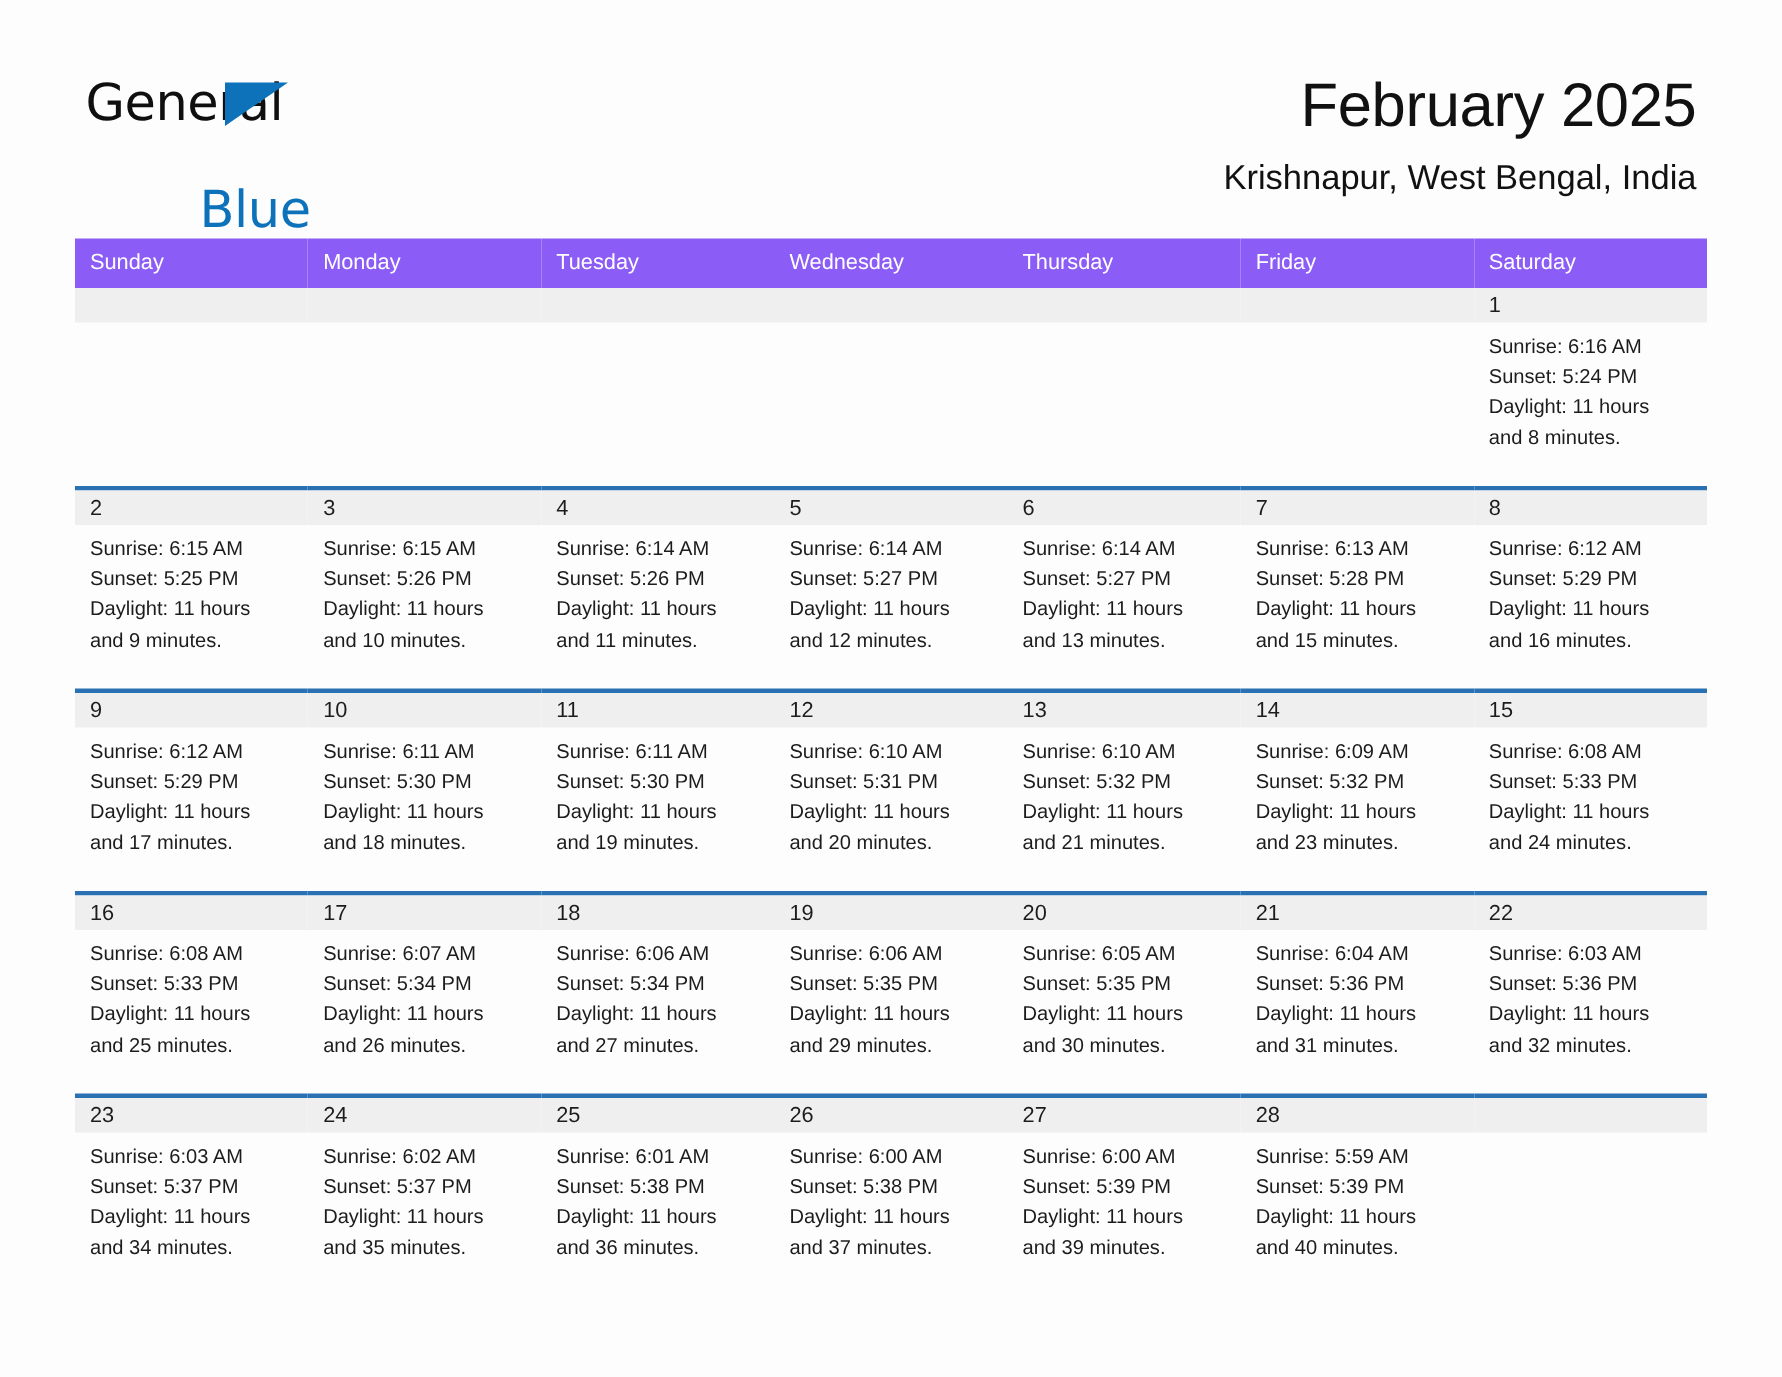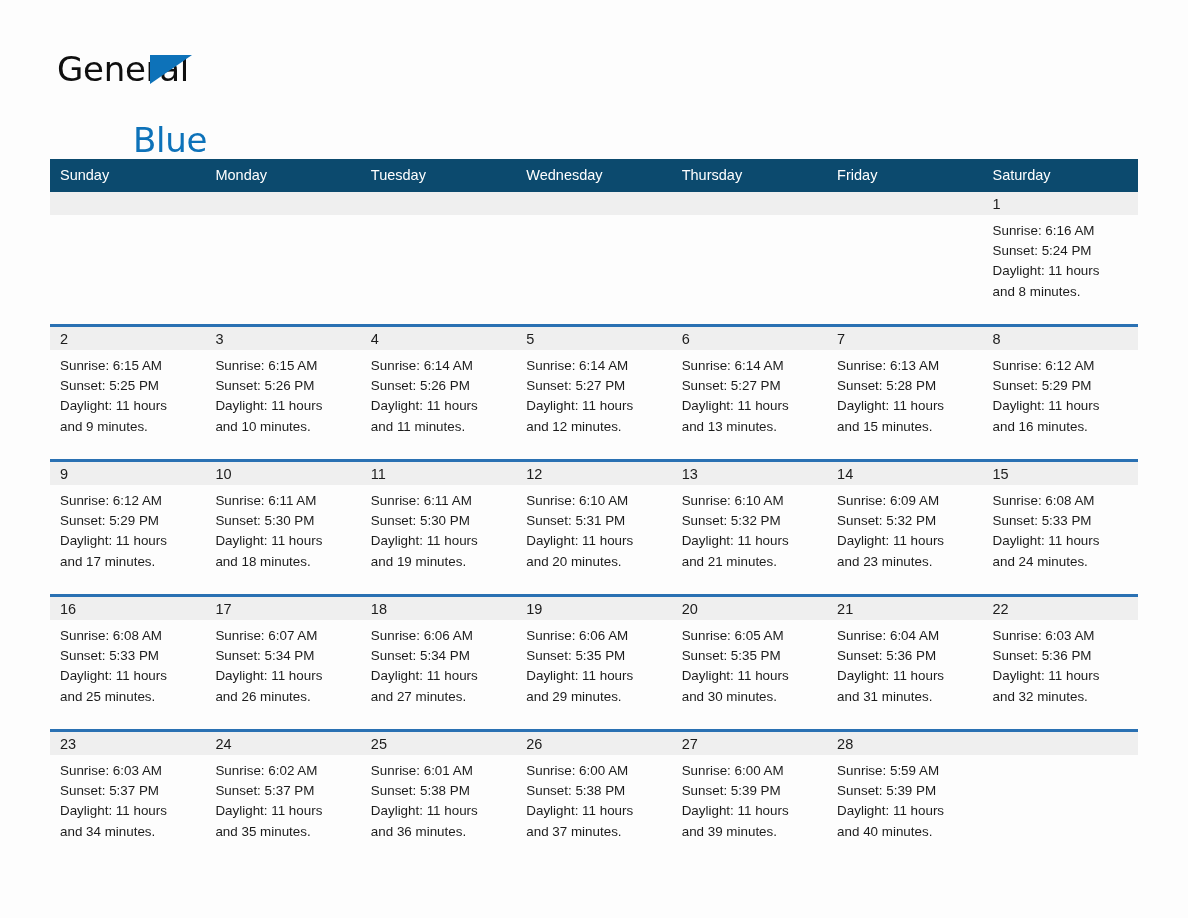--- a/index.html
+++ b/index.html
@@ -95,21 +95,21 @@
     width: 1088px;
   }
   table.cal {
     border-collapse: collapse;
     table-layout: fixed;
     width: 1088px;
   }
   table.cal col { width: 155.43px; }
 
   thead th {
-    background: #0c4a6e;
+    background: #8b5cf6;
     color: #ffffff;
     font-size: 14.5px;
     font-weight: 400;
     text-align: left;
     padding: 8px 0 9px 10px;
     height: 16px;
     border: none;
   }
 
   tbody tr.week-row > td {
@@ -148,20 +148,24 @@
 </head>
 <body>
 
 <div class="page">
 
   <div class="top">
     <div class="logo">
       <span class="logo-general">General</span>
       <span class="logo-tri"></span>
       <span class="logo-blue">Blue</span>
+    </div>
+    <div class="title-block">
+      <div class="cal-title">February 2025</div>
+      <div class="cal-subtitle">Krishnapur, West Bengal, India</div>
     </div>
   </div>
 
   <div class="calendar">
     <table class="cal">
       <colgroup>
         <col>
           <col>
           <col>
           <col>

